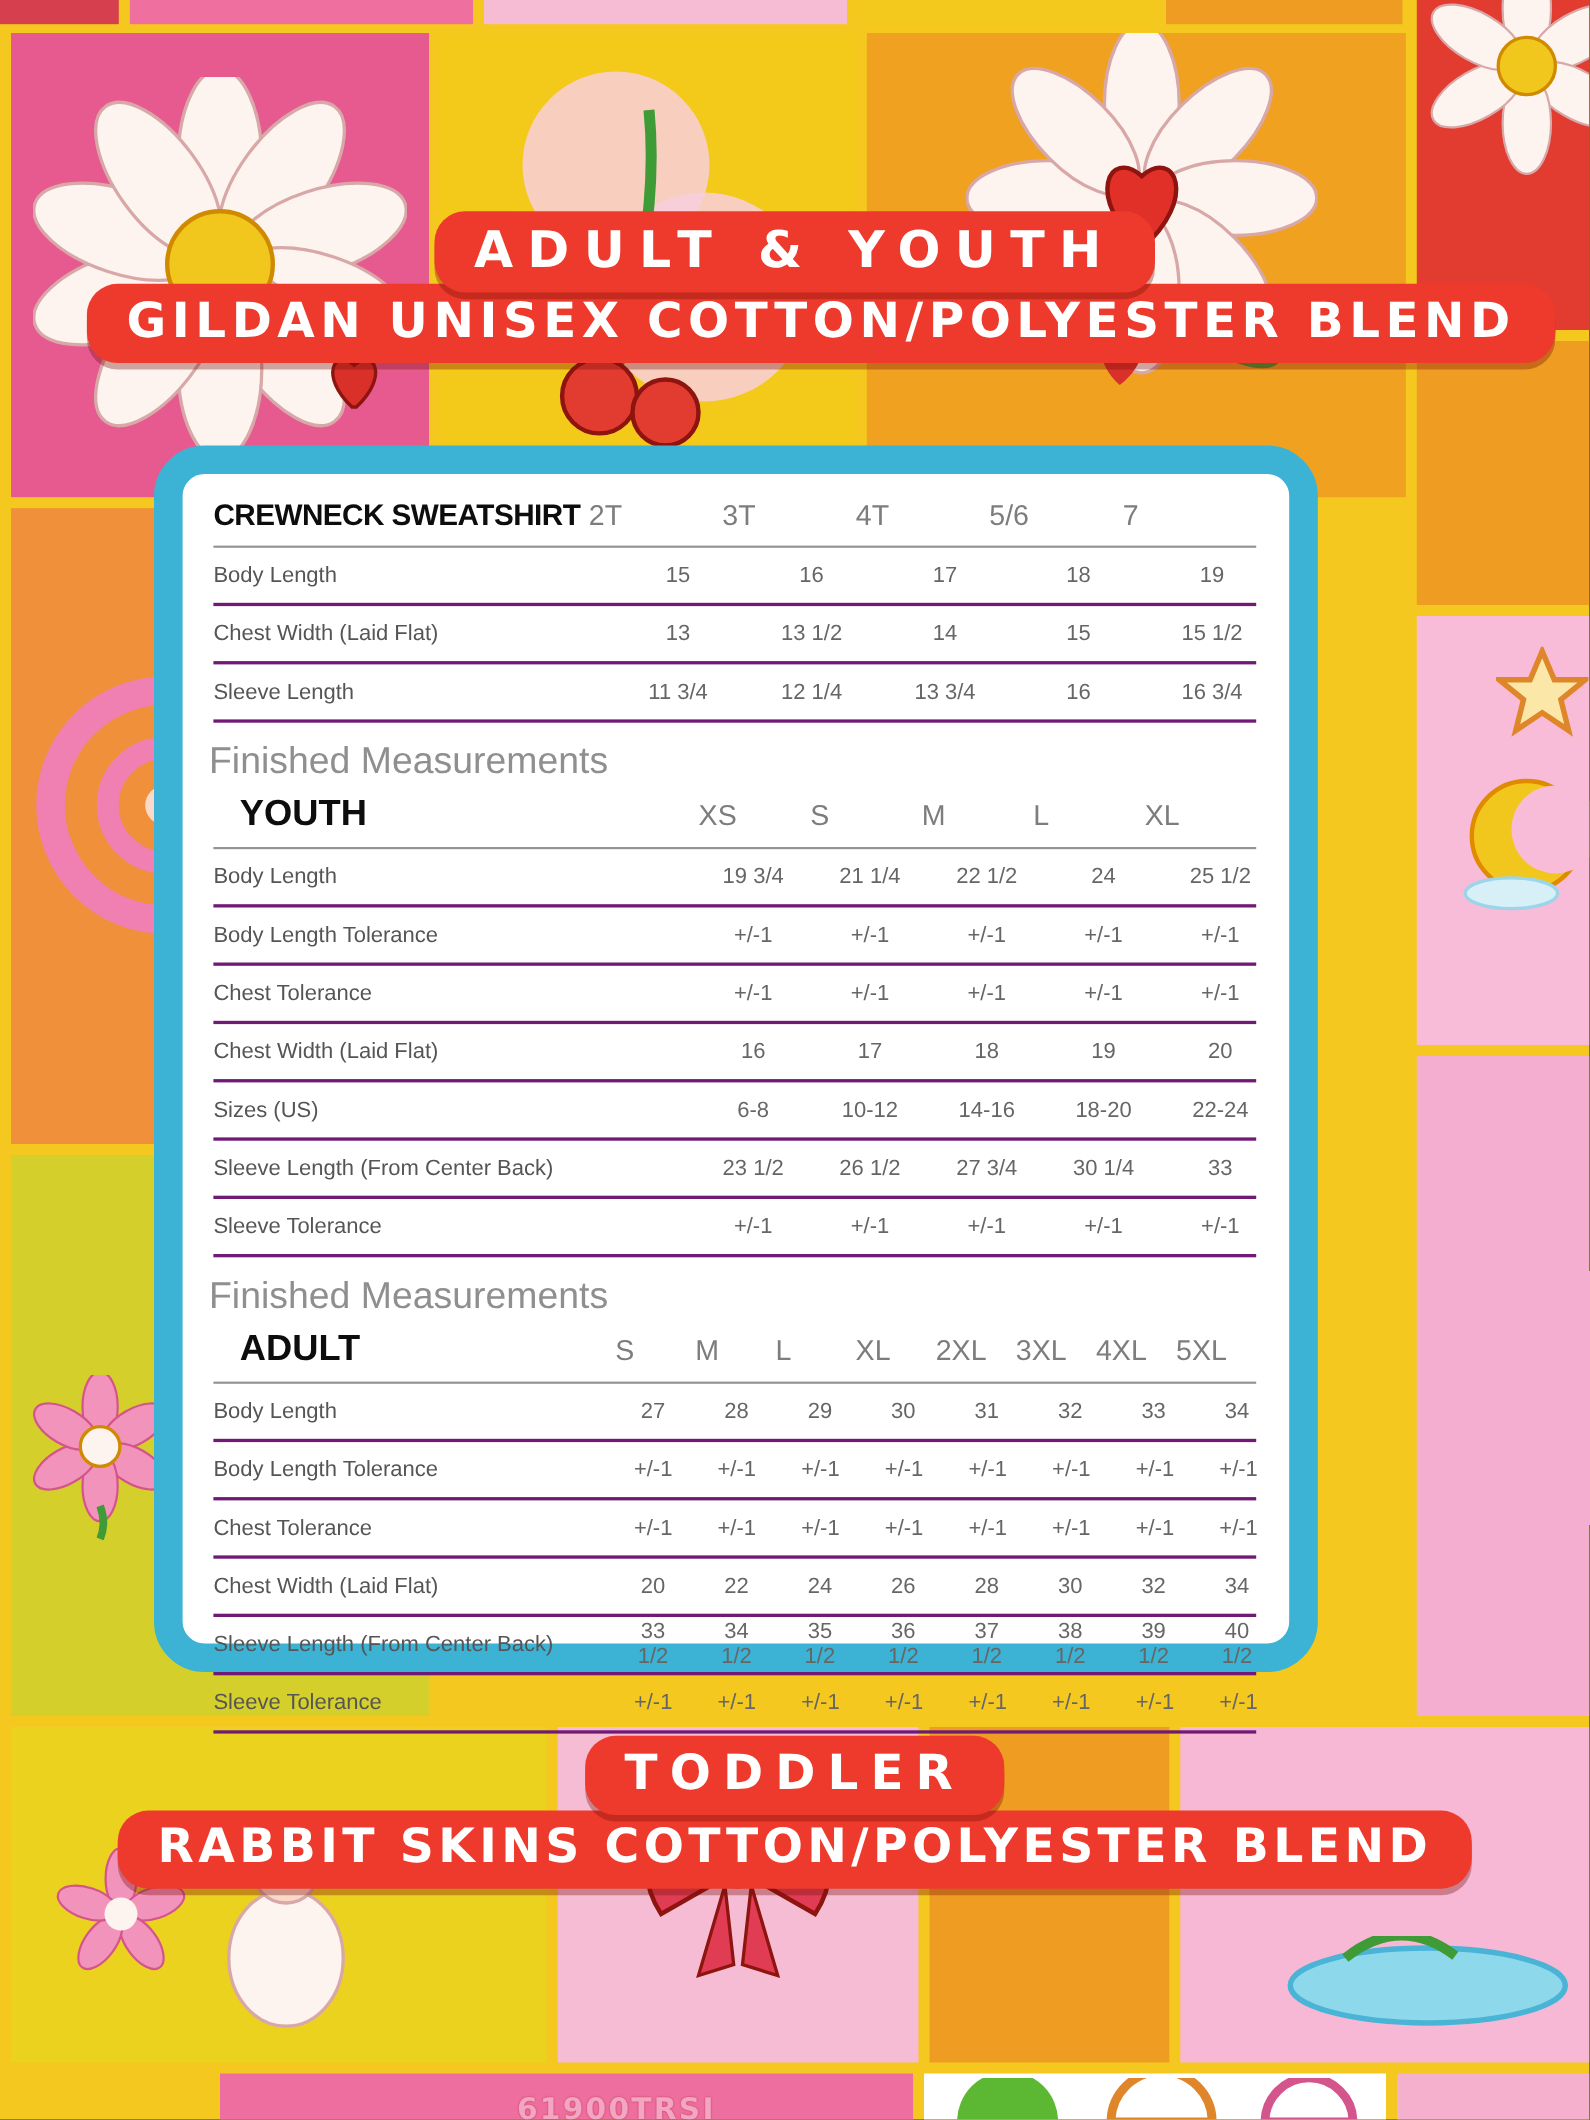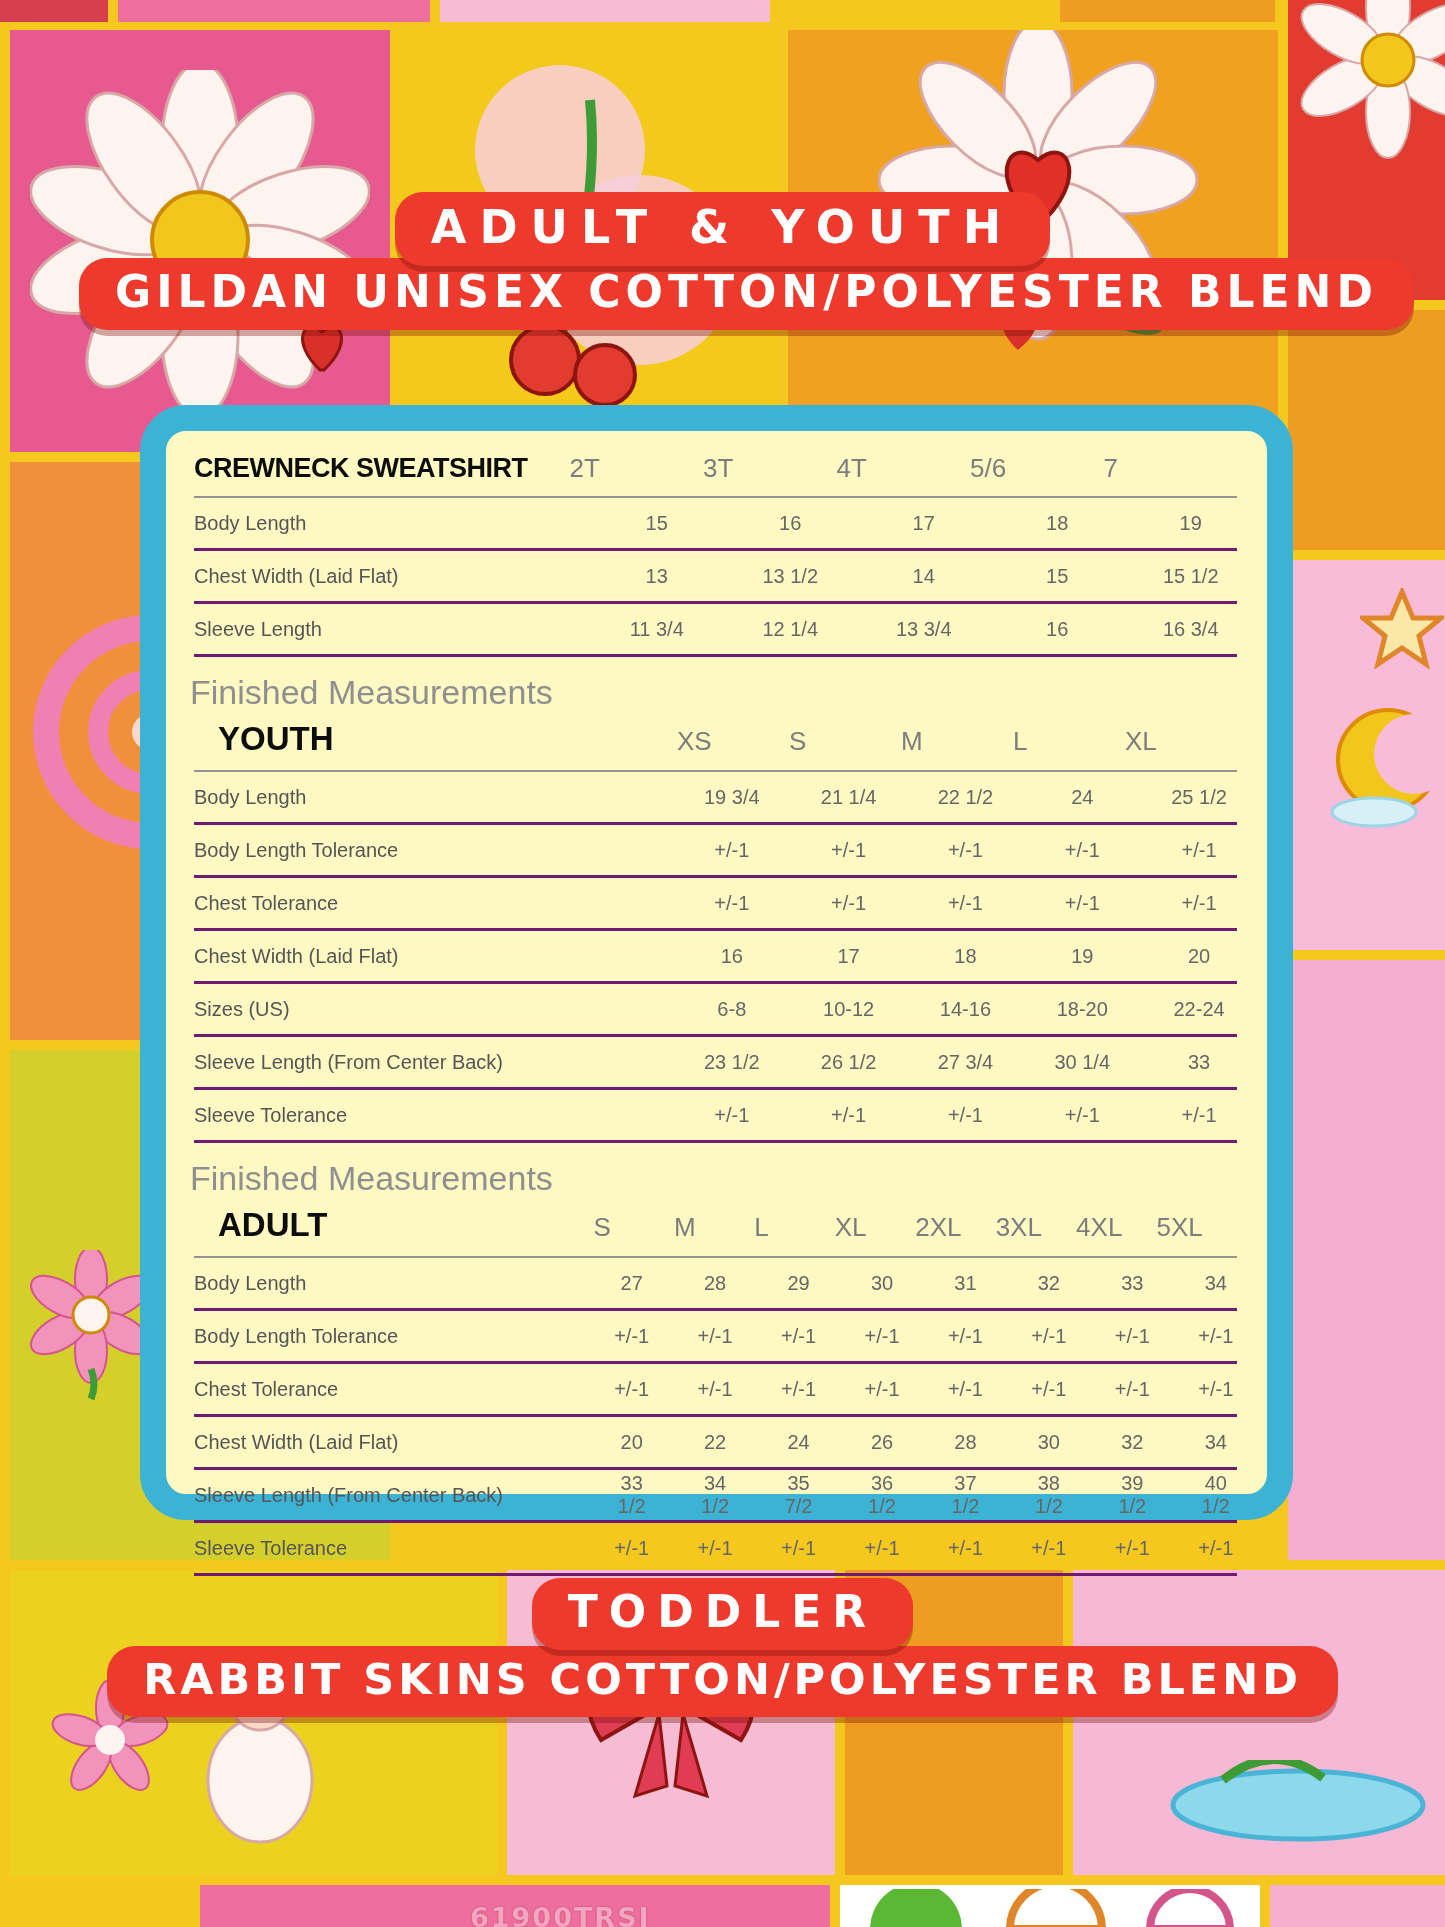--- a/index.html
+++ b/index.html
@@ -10,22 +10,22 @@
   
   .retro{position:absolute;left:0;right:0;text-align:center;
          font-family:"DejaVu Sans",sans-serif;font-weight:bold;line-height:1;}
   .retro span{display:inline-block;background:#ee3a2c;color:#ffffff;border-radius:28px;
               padding:12px 36px 16px;box-shadow:0 6px 0 rgba(120,15,8,.35);white-space:nowrap;}
   .l-top1{top:192px;font-size:46px;letter-spacing:13px;z-index:6;}
   .l-top2{top:258px;font-size:44px;letter-spacing:5px;z-index:5;padding-left:48px;}
   .l-bot1{top:1578px;font-size:44px;letter-spacing:11px;z-index:6;}
   .l-bot2{top:1646px;font-size:43px;letter-spacing:4px;z-index:5;}
   
-  .card{position:absolute;left:140px;top:405px;width:1153px;height:1115px;z-index:4;
-        background:#fef9c3;border:26px solid #3cb2d4;border-radius:46px;box-sizing:border-box;
+  .card{position:absolute;left:140px;top:405px;width:1058px;height:1115px;z-index:4;
+        background:#ffffff;border:26px solid #3cb2d4;border-radius:46px;box-sizing:border-box;
         padding:14px 30px 8px 28px;}
   .t-row{display:flex;align-items:center;height:50px;border-bottom:3px solid #701a75;gap:41px;}
   .lbl{color:#555;font-size:20px;}
   .w36{flex:0 0 36%;} .w44{flex:0 0 44%;}
   .val{flex:1;text-align:center;color:#666;font-size:20px;}
   .h-row{display:flex;align-items:baseline;border-bottom:2px solid #949494;padding:8px 0 12px;}
   .h-title{font-weight:bold;color:#0d0d0d;font-size:27px;letter-spacing:-0.5px;}
   .big{font-size:33px;letter-spacing:0;padding-left:24px;}
   .hcol{flex:1;text-align:left;color:#7d7d7d;font-weight:normal;font-size:26px;}
   .sect{color:#8f8f8f;font-size:34px;margin:16px 0 0 -4px;font-weight:normal;}
@@ -349,21 +349,21 @@
         <div class="val">26</div>
         <div class="val">28</div>
         <div class="val">30</div>
         <div class="val">32</div>
         <div class="val">34</div>
       </div>
       <div class="t-row">
         <div class="lbl w36">Sleeve Length (From Center Back)</div>
         <div class="val">33 1/2</div>
         <div class="val">34 1/2</div>
-        <div class="val">35 7/2</div>
+        <div class="val">35 1/2</div>
         <div class="val">36 1/2</div>
         <div class="val">37 1/2</div>
         <div class="val">38 1/2</div>
         <div class="val">39 1/2</div>
         <div class="val">40 1/2</div>
       </div>
       <div class="t-row">
         <div class="lbl w36">Sleeve Tolerance</div>
         <div class="val">+/-1</div>
         <div class="val">+/-1</div>

